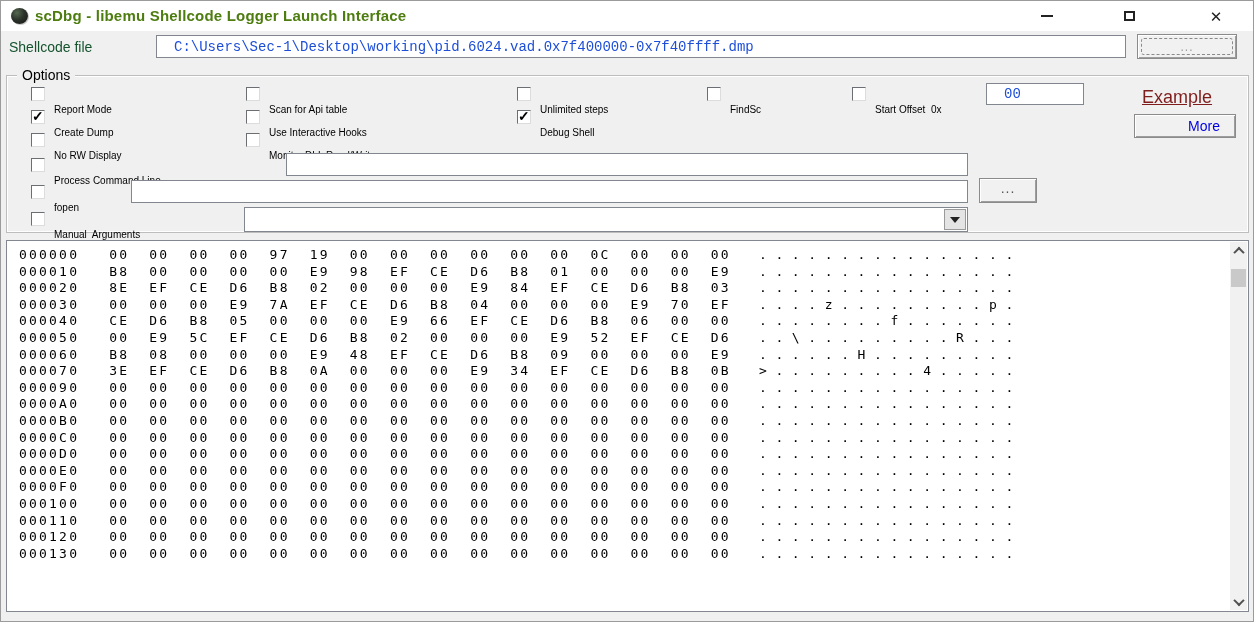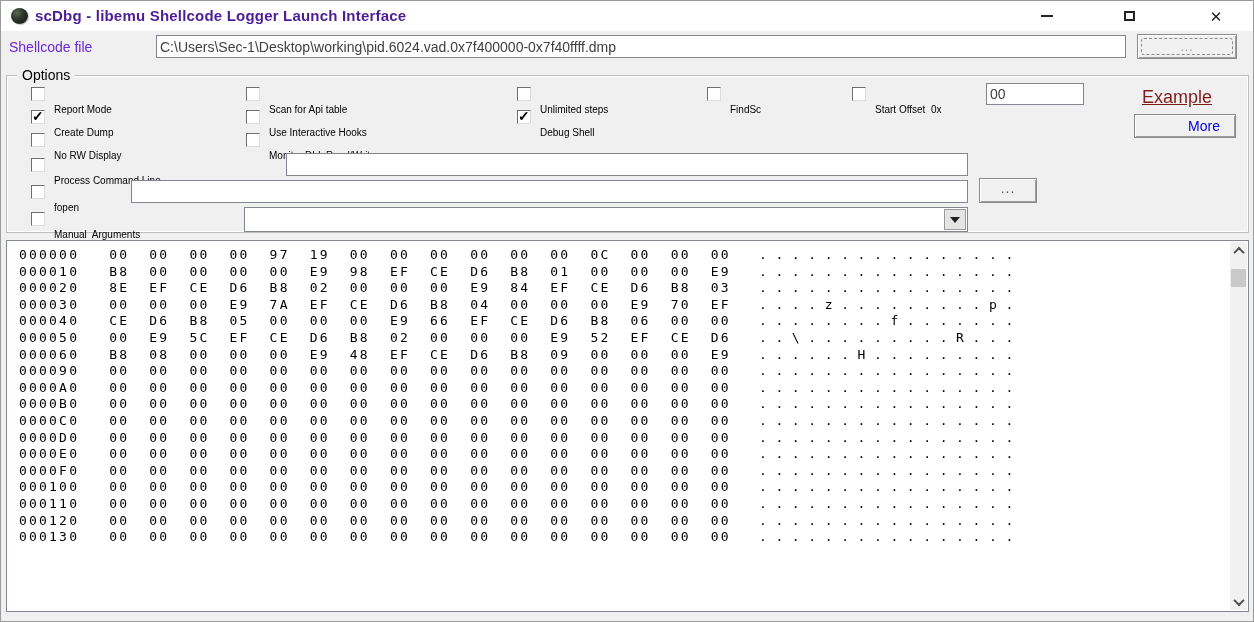--- a/index.html
+++ b/index.html
@@ -11,31 +11,31 @@
     background:#f0f0f0; border:1px solid #9b9b9b;
   }
 
   
   .titlebar{ position:absolute; left:0; top:0; width:100%; height:30px; background:#ffffff; }
   .app-icon{
     position:absolute; left:10px; top:7px; width:17px; height:16px; border-radius:50%;
     background:radial-gradient(circle at 35% 30%, #55684f 0%, #2c332a 45%, #141414 100%);
     box-shadow:1px 1px 0 #c9c9c9;
   }
-  .title-text{ position:absolute; left:34px; top:0; line-height:30px; font-size:15px; font-weight:600; color:#4c1d95; letter-spacing:.2px; }
+  .title-text{ position:absolute; left:34px; top:0; line-height:30px; font-size:15px; font-weight:600; color:#4d7c0f; letter-spacing:.2px; }
   .caption-btn{ position:absolute; top:0; width:46px; height:30px; display:flex; align-items:center; justify-content:center; }
   .glyph-min{ width:12px; height:0; border-top:2px solid #222; }
   .glyph-max{ width:11px; height:10px; border:2px solid #222; }
   .glyph-close{ font-size:15px; color:#222; line-height:1; }
 
   
-  .lbl{ position:absolute; font-size:14px; color:#6d28d9; white-space:pre; }
+  .lbl{ position:absolute; font-size:14px; color:#14532d; white-space:pre; }
   .tbox{
     position:absolute; background:#fff; border:1px solid #82878f;
-    font-size:14px; color:#404040; padding:1px 3px; font-family:Liberation Sans, sans-serif;
+    font-size:14px; color:#1d4ed8; padding:1px 17px; font-family:Liberation Mono, monospace;
   }
   .btn3d{
     position:absolute; background:#f1f1f1; border:1px solid #8b8b8b;
     box-shadow:inset 1px 1px 0 #ffffff, inset -1px -1px 0 #9d9d9d;
     font-size:14px; color:#000; display:flex; align-items:center; justify-content:center;
   }
   .cbgroup{ position:absolute; display:flex; align-items:center; height:16px; }
   .cb{
     width:14px; height:14px; background:#fff; flex:none; position:relative;
     border:1px solid #6b6e73; border-right-color:#dcdcdc; border-bottom-color:#dcdcdc;
@@ -201,20 +201,21 @@
 
   <div class="hexpanel">
     <div class="hexrows" id="hexrows">
         <div class="hexrow"><span class="addr">000000</span><span class="bytes">00  00  00  00  97  19  00  00  00  00  00  00  0C  00  00  00</span><span class="ascii">................</span></div>
         <div class="hexrow"><span class="addr">000010</span><span class="bytes">B8  00  00  00  00  E9  98  EF  CE  D6  B8  01  00  00  00  E9</span><span class="ascii">................</span></div>
         <div class="hexrow"><span class="addr">000020</span><span class="bytes">8E  EF  CE  D6  B8  02  00  00  00  E9  84  EF  CE  D6  B8  03</span><span class="ascii">................</span></div>
         <div class="hexrow"><span class="addr">000030</span><span class="bytes">00  00  00  E9  7A  EF  CE  D6  B8  04  00  00  00  E9  70  EF</span><span class="ascii">....z.........p.</span></div>
         <div class="hexrow"><span class="addr">000040</span><span class="bytes">CE  D6  B8  05  00  00  00  E9  66  EF  CE  D6  B8  06  00  00</span><span class="ascii">........f.......</span></div>
         <div class="hexrow"><span class="addr">000050</span><span class="bytes">00  E9  5C  EF  CE  D6  B8  02  00  00  00  E9  52  EF  CE  D6</span><span class="ascii">..\.........R...</span></div>
         <div class="hexrow"><span class="addr">000060</span><span class="bytes">B8  08  00  00  00  E9  48  EF  CE  D6  B8  09  00  00  00  E9</span><span class="ascii">......H.........</span></div>
+        <div class="hexrow"><span class="addr">000070</span><span class="bytes">3E  EF  CE  D6  B8  0A  00  00  00  E9  34  EF  CE  D6  B8  0B</span><span class="ascii">&gt;.........4.....</span></div>
         <div class="hexrow"><span class="addr">000090</span><span class="bytes">00  00  00  00  00  00  00  00  00  00  00  00  00  00  00  00</span><span class="ascii">................</span></div>
         <div class="hexrow"><span class="addr">0000A0</span><span class="bytes">00  00  00  00  00  00  00  00  00  00  00  00  00  00  00  00</span><span class="ascii">................</span></div>
         <div class="hexrow"><span class="addr">0000B0</span><span class="bytes">00  00  00  00  00  00  00  00  00  00  00  00  00  00  00  00</span><span class="ascii">................</span></div>
         <div class="hexrow"><span class="addr">0000C0</span><span class="bytes">00  00  00  00  00  00  00  00  00  00  00  00  00  00  00  00</span><span class="ascii">................</span></div>
         <div class="hexrow"><span class="addr">0000D0</span><span class="bytes">00  00  00  00  00  00  00  00  00  00  00  00  00  00  00  00</span><span class="ascii">................</span></div>
         <div class="hexrow"><span class="addr">0000E0</span><span class="bytes">00  00  00  00  00  00  00  00  00  00  00  00  00  00  00  00</span><span class="ascii">................</span></div>
         <div class="hexrow"><span class="addr">0000F0</span><span class="bytes">00  00  00  00  00  00  00  00  00  00  00  00  00  00  00  00</span><span class="ascii">................</span></div>
         <div class="hexrow"><span class="addr">000100</span><span class="bytes">00  00  00  00  00  00  00  00  00  00  00  00  00  00  00  00</span><span class="ascii">................</span></div>
         <div class="hexrow"><span class="addr">000110</span><span class="bytes">00  00  00  00  00  00  00  00  00  00  00  00  00  00  00  00</span><span class="ascii">................</span></div>
         <div class="hexrow"><span class="addr">000120</span><span class="bytes">00  00  00  00  00  00  00  00  00  00  00  00  00  00  00  00</span><span class="ascii">................</span></div>

